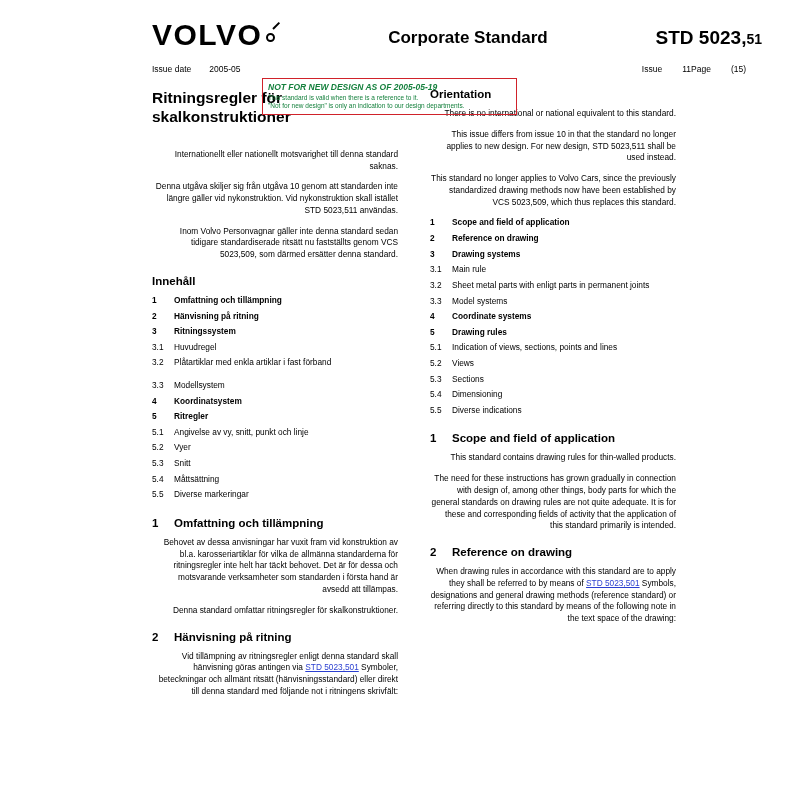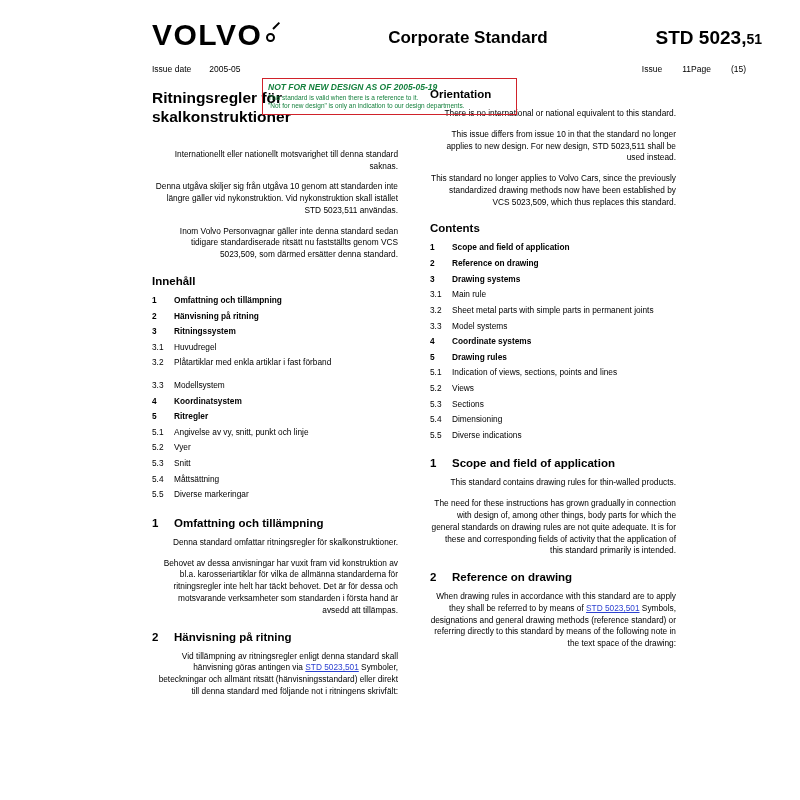--- a/index.html
+++ b/index.html
@@ -274,58 +274,57 @@
         <div class="citem">
             <span class="num">5.5</span>
             <span class="txt">Diverse markeringar</span>
           </div>
       </div>
 
       <h2 class="sec num">
         <span class="n">1</span>
         <span>Omfattning och tillämpning</span>
       </h2>
+      <p>Behovet av dessa anvisningar har vuxit fram vid konstruktion av bl.a. karosseriartiklar för vilka de allmänna standarderna för ritningsregler inte helt har täckt behovet. Det är för dessa och motsvarande verksamheter som standarden i första hand är avsedd att tillämpas.</p>
       <p>Denna standard omfattar ritningsregler för skalkonstruktioner.</p>
-      <p>Behovet av dessa anvisningar har vuxit fram vid konstruktion av bl.a. karosseriartiklar för vilka de allmänna standarderna för ritningsregler inte helt har täckt behovet. Det är för dessa och motsvarande verksamheter som standarden i första hand är avsedd att tillämpas.</p>
 
       <h2 class="sec num gap-top">
         <span class="n">2</span>
         <span>Hänvisning på ritning</span>
       </h2>
       <p><span>Vid tillämpning av ritningsregler enligt denna standard skall hänvisning göras antingen via </span><a class="link" href="#">STD 5023,501</a><span> Symboler, beteckningar och allmänt ritsätt (hänvisningsstandard) eller direkt till denna standard med följande not i ritningens skrivfält:</span></p>
     </div>
 
     <div class="col right">
 
       <h2 class="sec">Orientation</h2>
       <p>There is no international or national equivalent to this standard.</p>
       <p>This issue differs from issue 10 in that the standard no longer applies to new design. For new design, STD 5023,511 shall be used instead.</p>
       <p>This standard no longer applies to Volvo Cars, since the previously standardized drawing methods now have been established by VCS 5023,509, which thus replaces this standard.</p>
 
-      <h2 class="sec gap-top">Contents</h2>
       <div class="contents-list">
         <div class="citem lvl1">
             <span class="num">1</span>
             <span class="txt">Scope and field of application</span>
           </div>
         <div class="citem lvl1">
             <span class="num">2</span>
             <span class="txt">Reference on drawing</span>
           </div>
         <div class="citem lvl1">
             <span class="num">3</span>
             <span class="txt">Drawing systems</span>
           </div>
         <div class="citem">
             <span class="num">3.1</span>
             <span class="txt">Main rule</span>
           </div>
         <div class="citem">
             <span class="num">3.2</span>
-            <span class="txt">Sheet metal parts with simple parts in permanent joints</span>
+            <span class="txt">Sheet metal parts with enligt parts in permanent joints</span>
           </div>
         <div class="citem">
             <span class="num">3.3</span>
             <span class="txt">Model systems</span>
           </div>
         <div class="citem lvl1">
             <span class="num">4</span>
             <span class="txt">Coordinate systems</span>
           </div>
         <div class="citem lvl1">

